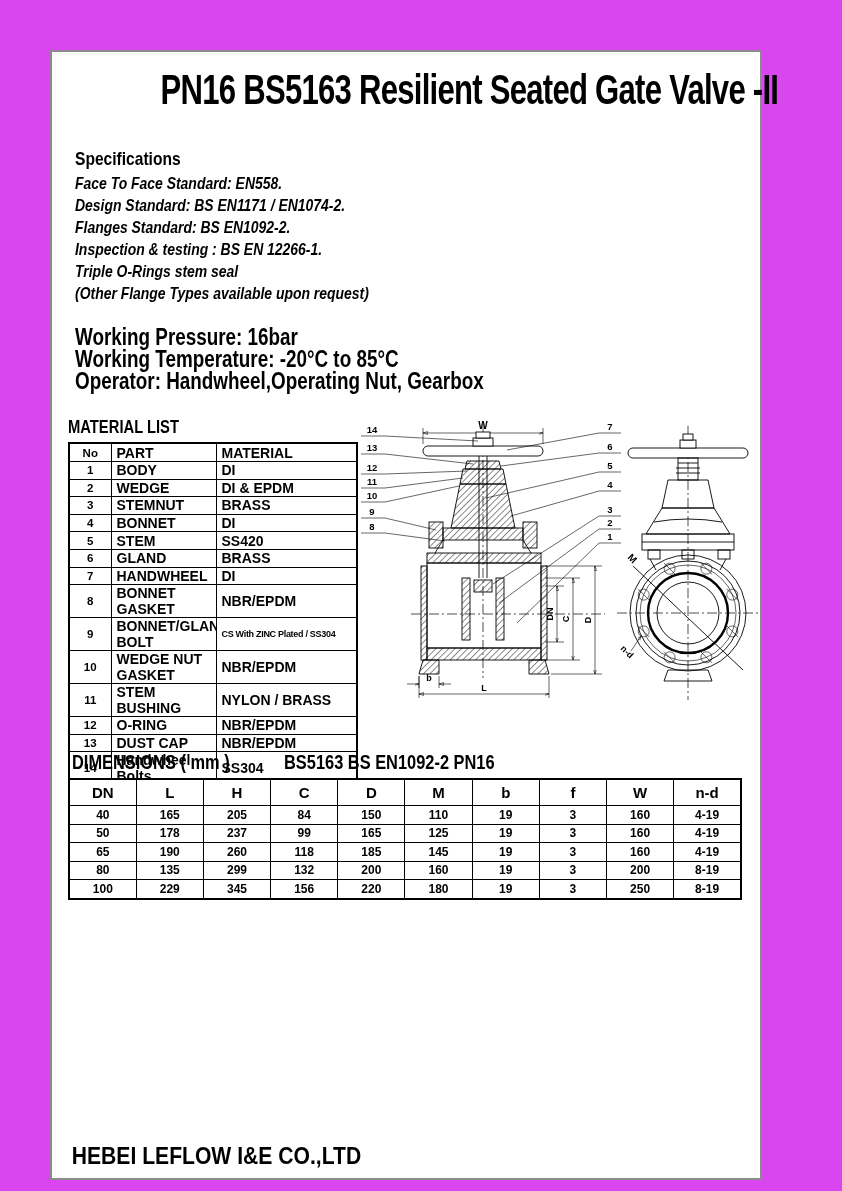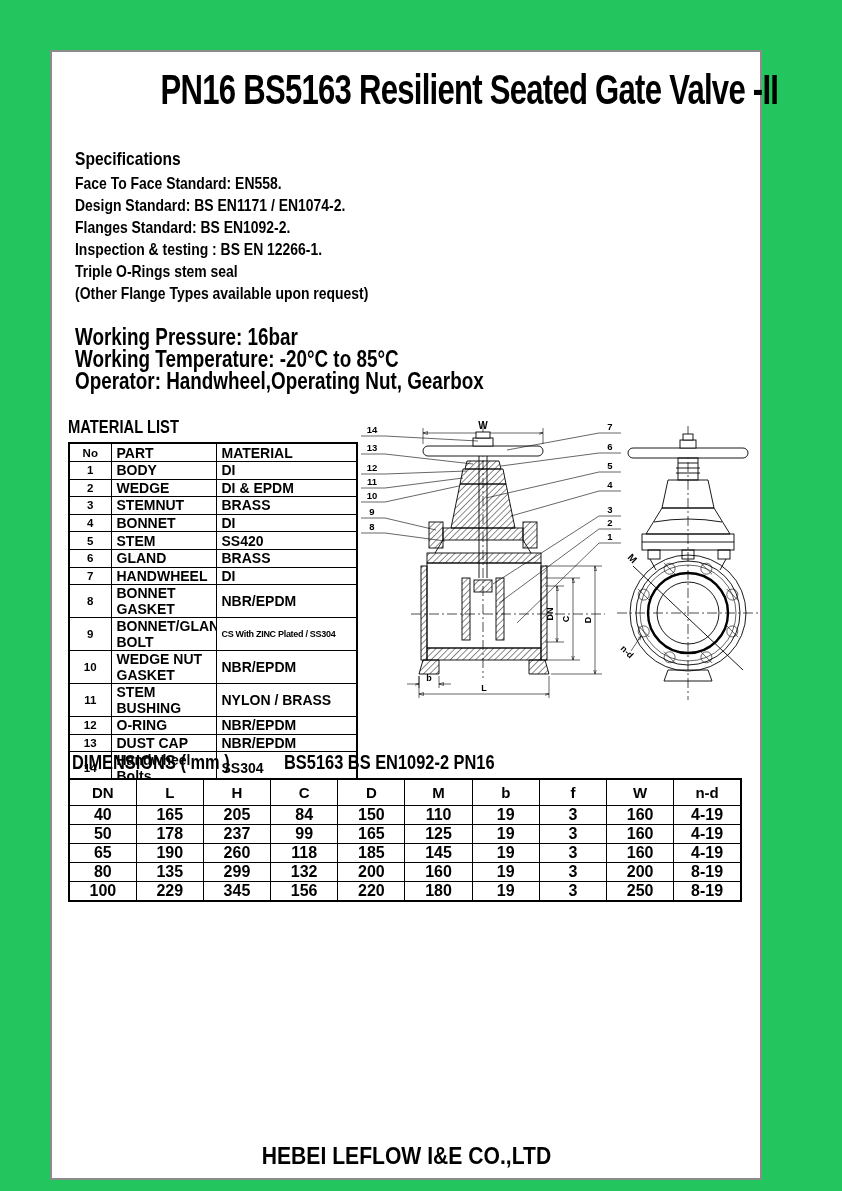--- a/index.html
+++ b/index.html
@@ -1,46 +1,46 @@
 <!DOCTYPE html>
 <html><head>
 <meta charset="utf-8">
 <style>
   html,body{margin:0;padding:0;background:#ffffff;}
-  .page{position:relative;width:842px;height:1191px;background:#22c55e;overflow:hidden;
+  .page{position:relative;width:842px;height:1191px;background:#d946ef;overflow:hidden;
         font-family:"Liberation Sans",sans-serif;color:#000;font-weight:bold;}
   .sheet{position:absolute;left:50px;top:50px;width:708px;height:1126px;
          border:2px solid #8b8b8b;background:#fff;}
   .abs{position:absolute;}
   .cx{display:inline-block;transform:scaleX(0.82);transform-origin:0 50%;white-space:nowrap;}
   .cxc{display:inline-block;transform:scaleX(0.74);transform-origin:50% 50%;white-space:nowrap;}
 
   .title-wrap{left:0;top:14px;width:708px;text-align:center;font-size:42px;letter-spacing:-1px;}
   .spec-head{left:23px;top:96px;font-size:19px;}
-  .spec-lines{left:23px;top:121px;font-size:17px;line-height:22px;}
+  .spec-lines{left:23px;top:121px;font-size:17px;line-height:22px;font-style:italic;}
   .work-lines{left:23px;top:274px;font-size:23px;line-height:22px;}
 
   .mat-head{left:16px;top:365px;font-size:18px;}
   table{border-collapse:collapse;background:#fff;}
   td{border:1px solid #000;font-weight:bold;overflow:hidden;}
   .mat-table{left:16px;top:390px;}
   .mat-table table{width:288px;table-layout:fixed;border:2px solid #000;}
   .mat-table td{height:16.6px;font-size:14px;padding:0 0 0 5px;text-align:left;}
   .mat-table td:first-child{text-align:center;padding:0;font-family:Liberation Sans, sans-serif;font-size:11.5px;}
   .mat-table thead td{font-family:"Liberation Sans",sans-serif;height:17px;}
   .mat-table tbody tr:nth-child(9) td:last-child{font-size:9px;letter-spacing:-0.3px;}
 
   .dim-head{left:20px;top:699px;font-size:20px;}
   .dim-head .std{margin-left:14px;}
   .dim-table{left:16px;top:726px;}
   .dim-table table{width:674px;table-layout:fixed;border:2px solid #000;}
-  .dim-table td{text-align:center;font-size:16px;height:17.5px;padding:0;}
+  .dim-table td{text-align:center;font-size:12px;height:17.5px;padding:0;}
   .dim-table thead td{font-size:15px;height:25px;}
 
-  .footer{left:0;top:1090px;width:708px;text-align:center;font-size:24px;}
+  .footer{left:0;top:1090px;width:708px;font-size:24px;}
   .footer .cxc{transform:scaleX(0.88);}
 
   svg text{font-family:"Liberation Sans",sans-serif;font-weight:bold;fill:#000;}
   .dwg line,.dwg path,.dwg rect,.dwg polygon,.dwg circle,.dwg polyline{stroke:#000;fill:none;stroke-width:0.9;}
   .dwg .cl{stroke-dasharray:10 3 2 3;stroke-width:0.7;}
   .dwg .thin{stroke-width:0.6;}
   .dwg .thick{stroke-width:2.4;}
   .dwg .hat{fill:url(#hatch);}
   .dwg .wht{fill:#fff;}
 </style>

